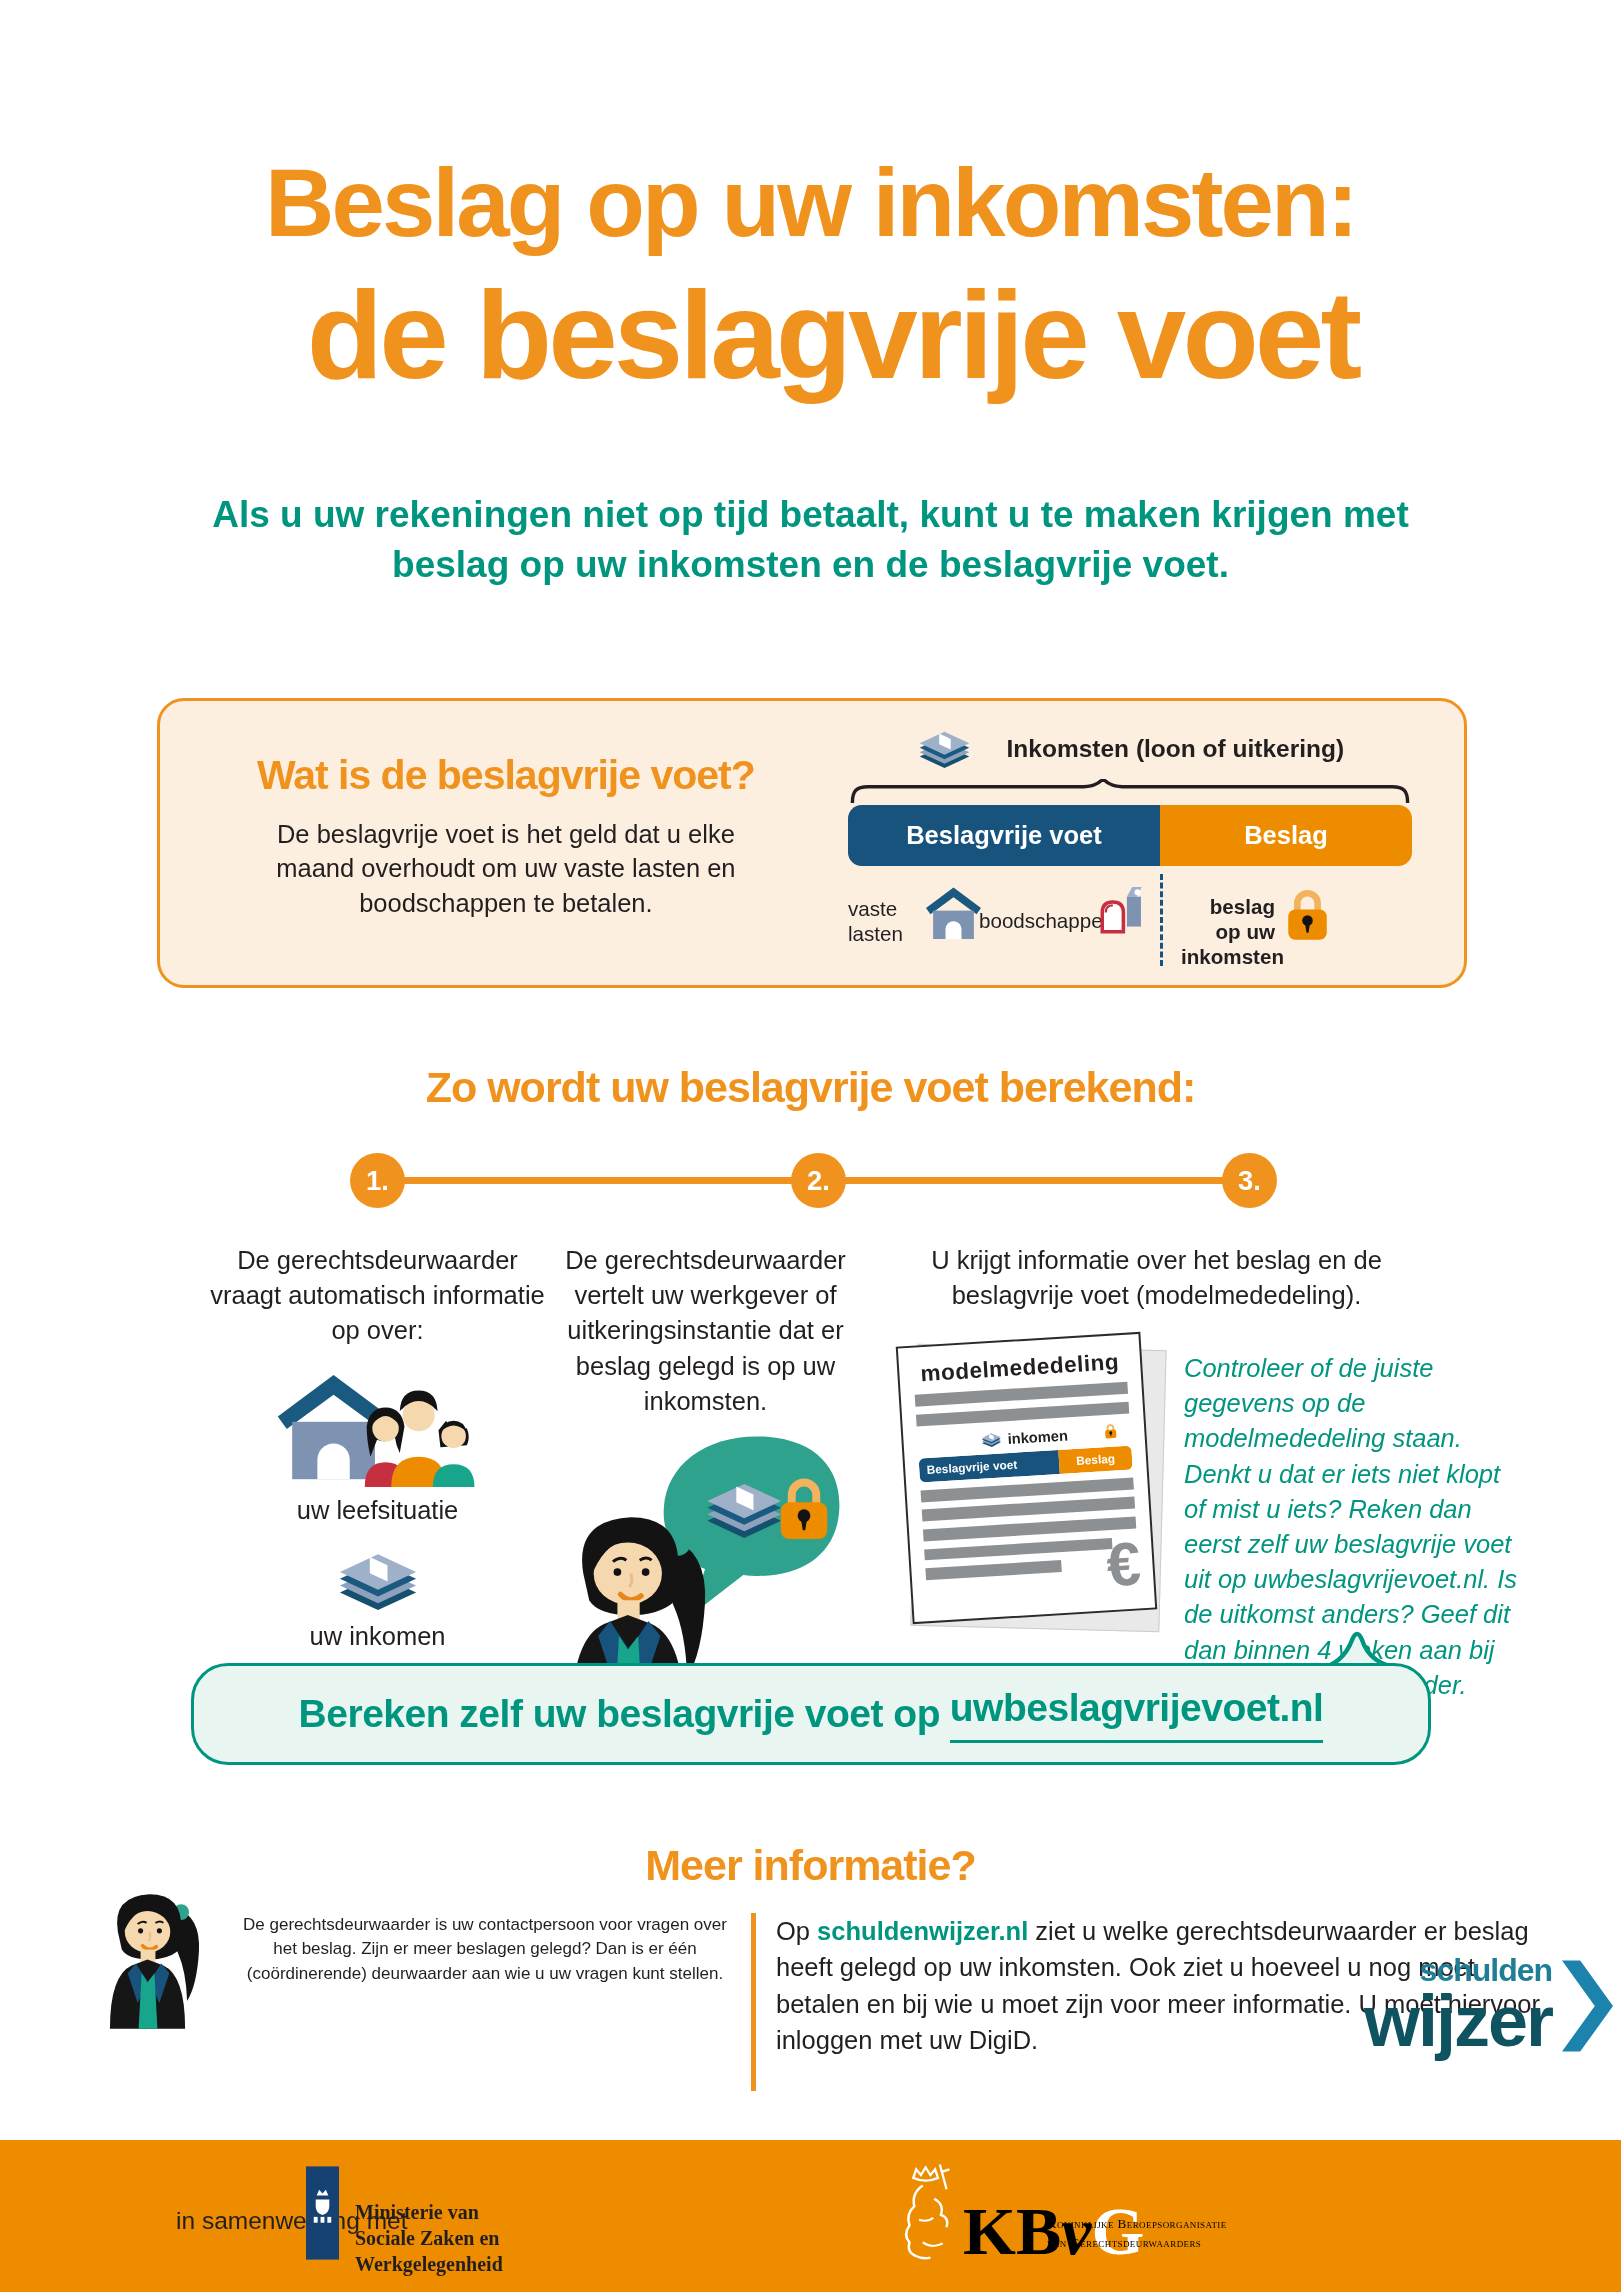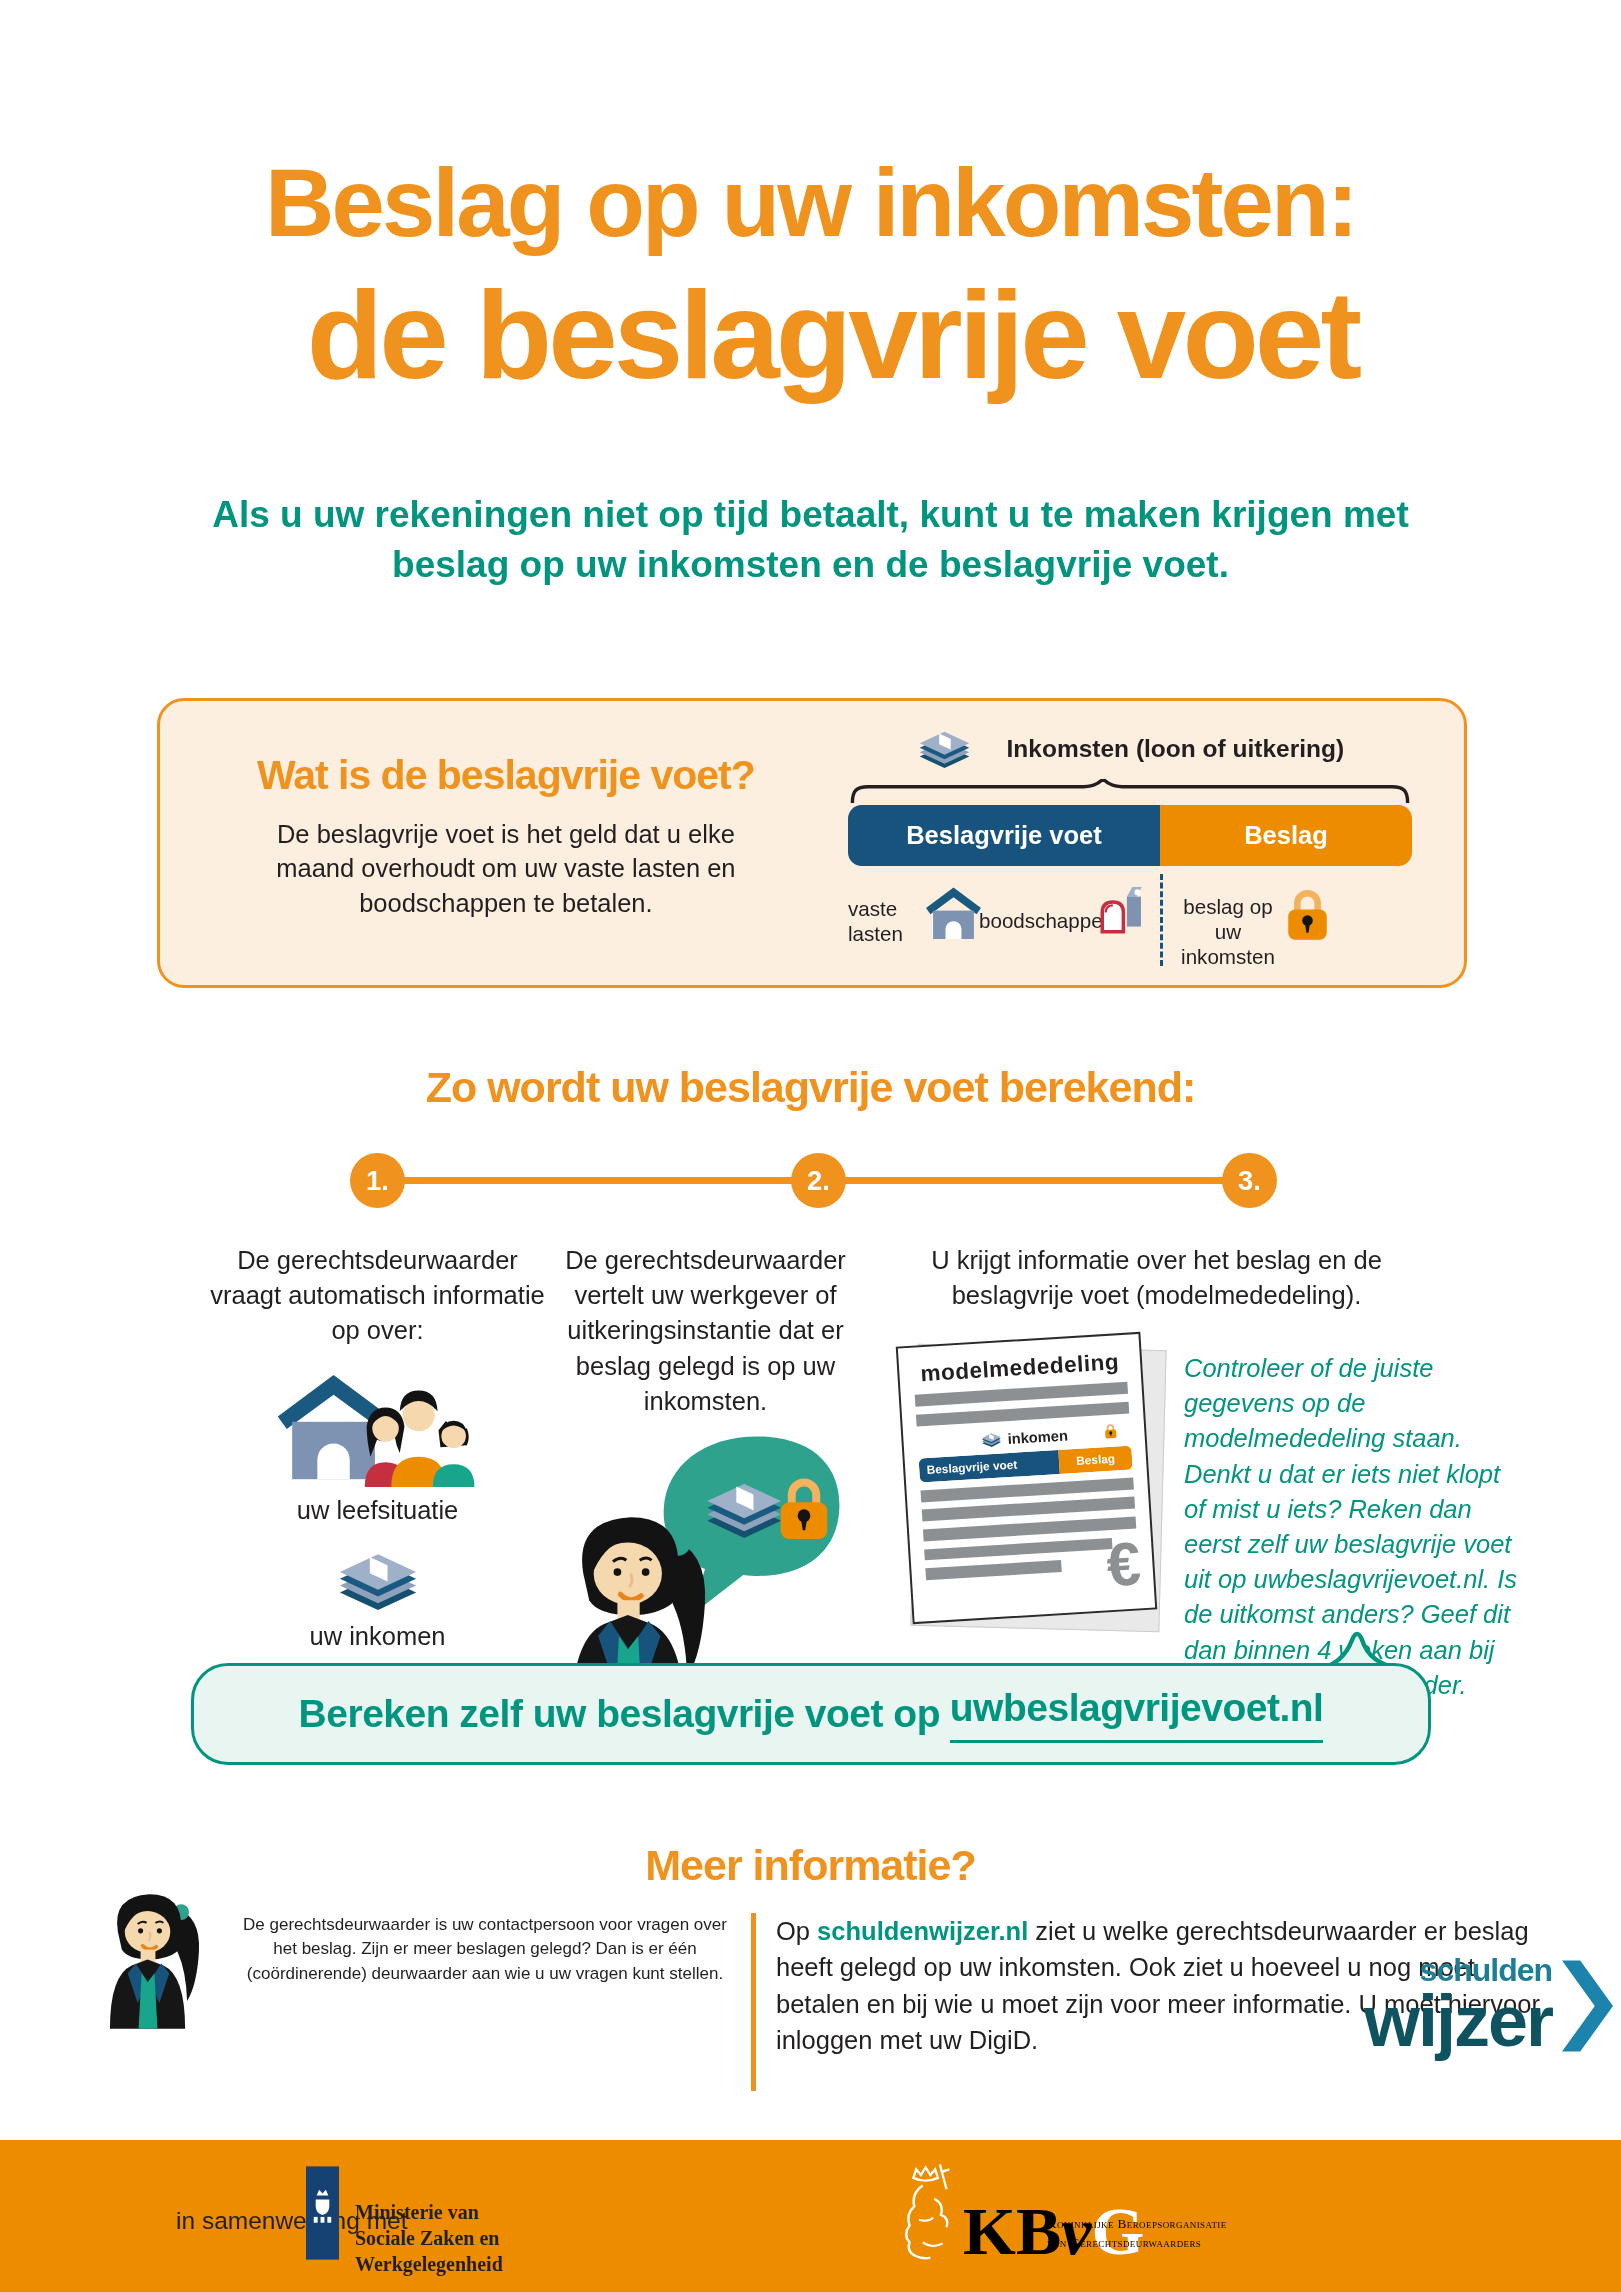--- a/index.html
+++ b/index.html
@@ -36,21 +36,21 @@
   .bar-left{width:55.3%; background:var(--blue); color:#fff; display:flex; align-items:center;
           justify-content:center; font-size:25.5px; font-weight:700;}
   .bar-right{flex:1; background:var(--orange-deep); color:#fff; display:flex; align-items:center;
           justify-content:center; font-size:25.5px; font-weight:700;}
   .legend{position:relative; height:92px; margin-top:11.8px; font-size:20.6px;}
   .lg-vaste{left:0; top:19.6px; width:65px; line-height:1.18;}
   .lg-house{left:76px; top:5.9px;}
   .lg-bood{left:131px; top:31px;}
   .lg-groc{left:249px; top:2px;}
   .lg-divider{left:312px; top:-3.9px; height:92px; border-left:3.9px dashed var(--blue); width:0;}
-  .lg-beslag{left:333px; top:17.6px; width:94px; text-align:center; font-weight:400; line-height:1.2;}
+  .lg-beslag{left:333px; top:17.6px; width:94px; text-align:right; font-weight:700; line-height:1.2;}
   .lg-lock{left:437px; top:7.8px;}
   
   .calc-heading{top:1063px; left:0; width:100%; text-align:center; font-size:43px; font-weight:700;
           color:var(--orange); letter-spacing:-1px;}
   .tl-line{left:377px; top:1177px; width:872px; height:6.9px; background:var(--orange); border-radius:3.9px;}
   .tl-circle{width:55px; height:55px; border-radius:50%; background:var(--orange); color:#fff;
           font-size:27.4px; font-weight:700; text-align:center; line-height:55px; top:1153px;}
   .tl-c1{left:350px;} .tl-c2{left:791px;} .tl-c3{left:1222px;}
   .step{font-size:25.5px; line-height:1.38; text-align:center;}
   .step1{left:206px; top:1243px; width:343px;}

